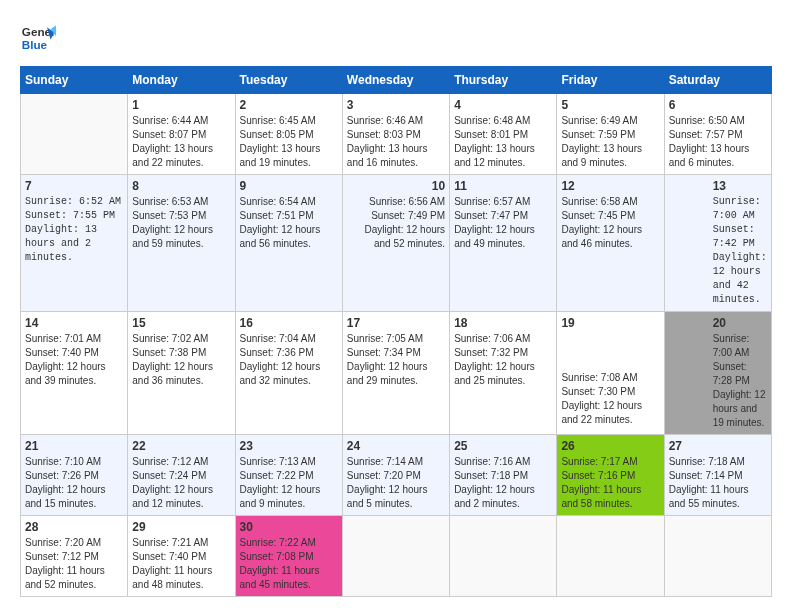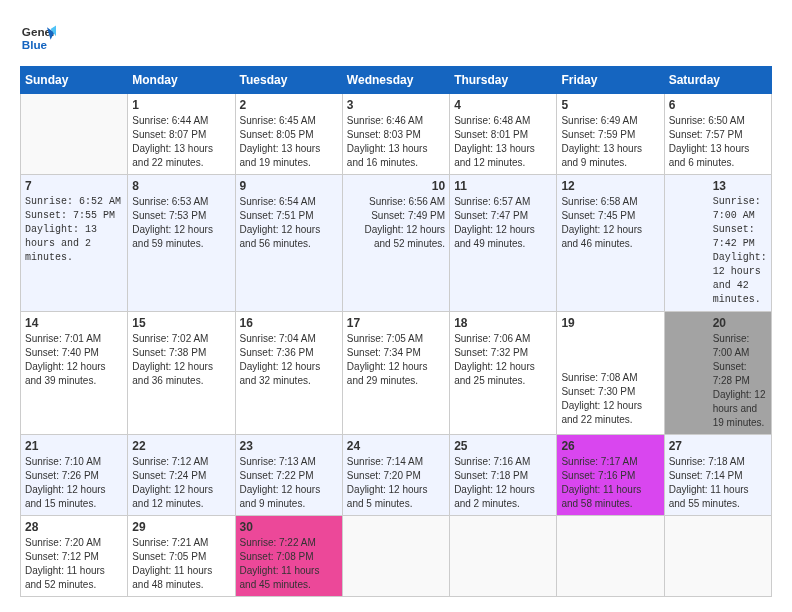--- a/index.html
+++ b/index.html
@@ -263,21 +263,21 @@
           <div class="day-info" style="white-space: pre-line;">Sunrise: 7:14 AM
 Sunset: 7:20 PM
 Daylight: 12 hours and 5 minutes.</div>
         </td>
         <td style="background: rgb(240, 244, 255);">
           <span class="day-number">25</span>
           <div class="day-info" style="white-space: pre-line;">Sunrise: 7:16 AM
 Sunset: 7:18 PM
 Daylight: 12 hours and 2 minutes.</div>
         </td>
-        <td style="background: #d946ef;">
+        <td style="background: #84cc16;">
           <span class="day-number">26</span>
           <div class="day-info" style="white-space: pre-line;">Sunrise: 7:17 AM
 Sunset: 7:16 PM
 Daylight: 11 hours and 58 minutes.</div>
         </td>
         <td style="background: rgb(240, 244, 255);">
           <span class="day-number">27</span>
           <div class="day-info" style="white-space: pre-line;">Sunrise: 7:18 AM
 Sunset: 7:14 PM
 Daylight: 11 hours and 55 minutes.</div>
@@ -286,21 +286,21 @@
       <tr>
         <td style="background: rgb(255, 255, 255);">
           <span class="day-number">28</span>
           <div class="day-info" style="white-space: pre-line;">Sunrise: 7:20 AM
 Sunset: 7:12 PM
 Daylight: 11 hours and 52 minutes.</div>
         </td>
         <td style="background: rgb(255, 255, 255);">
           <span class="day-number">29</span>
           <div class="day-info" style="white-space: pre-line;">Sunrise: 7:21 AM
-Sunset: 7:05 PM
+Sunset: 7:40 PM
 Daylight: 11 hours and 48 minutes.</div>
         </td>
         <td style="background: #ec4899;">
           <span class="day-number">30</span>
           <div class="day-info" style="white-space: pre-line;">Sunrise: 7:22 AM
 Sunset: 7:08 PM
 Daylight: 11 hours and 45 minutes.</div>
         </td>
         <td class="empty" style="background: rgb(249, 249, 249);"></td>
         <td class="empty" style="background: rgb(249, 249, 249);"></td>

